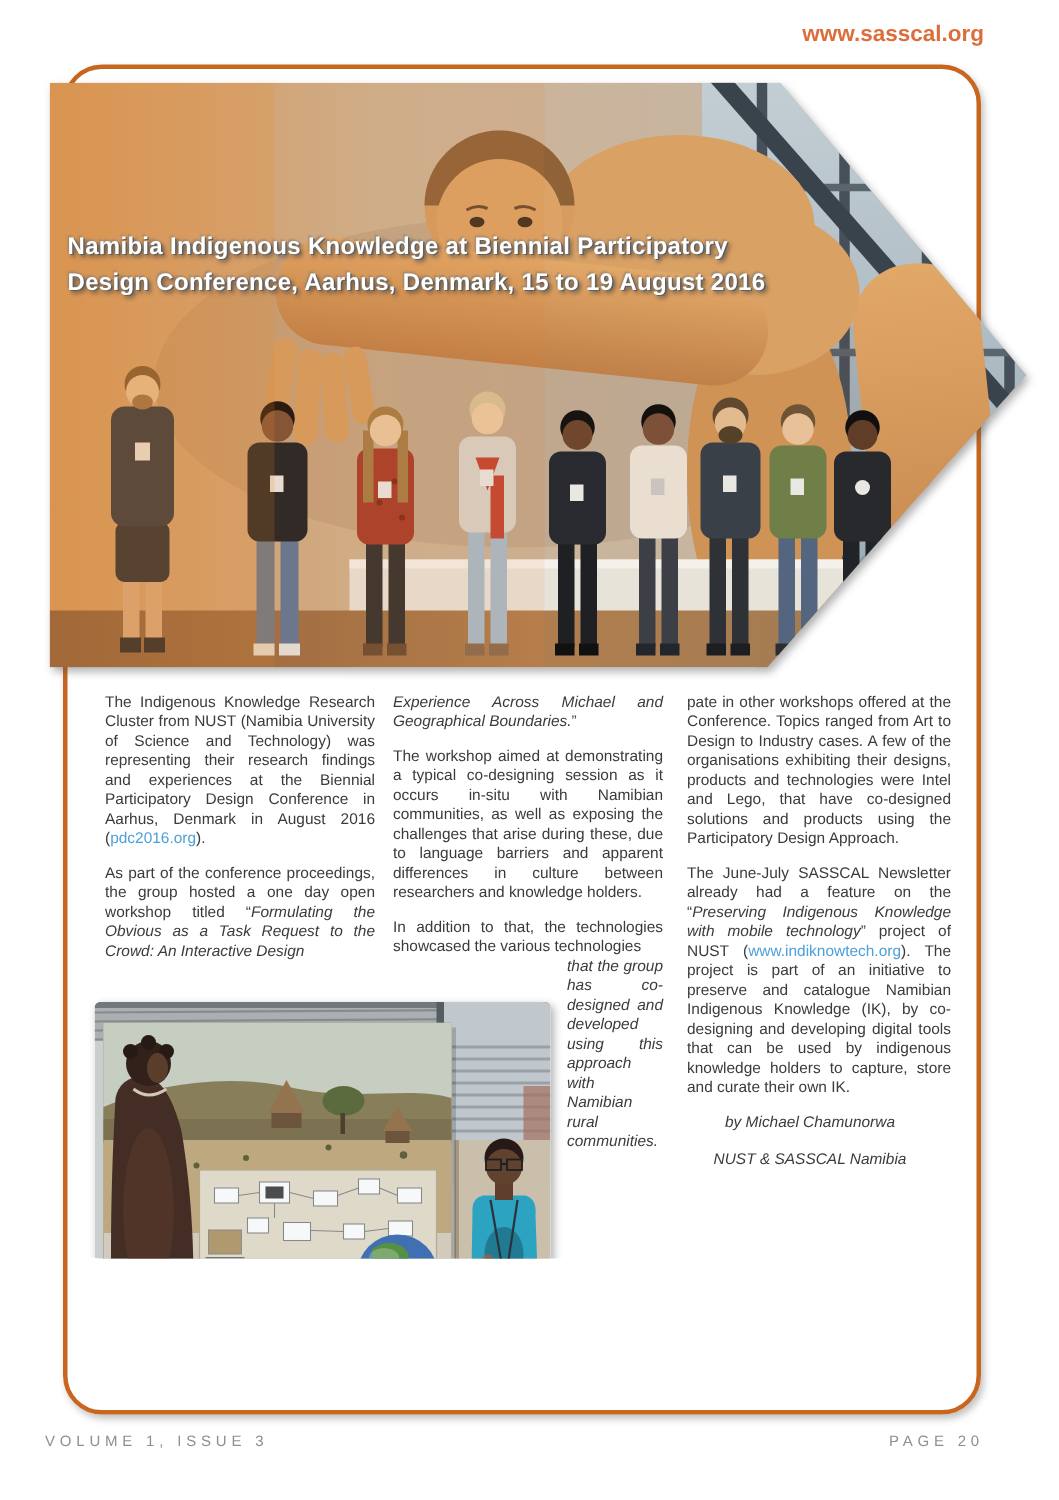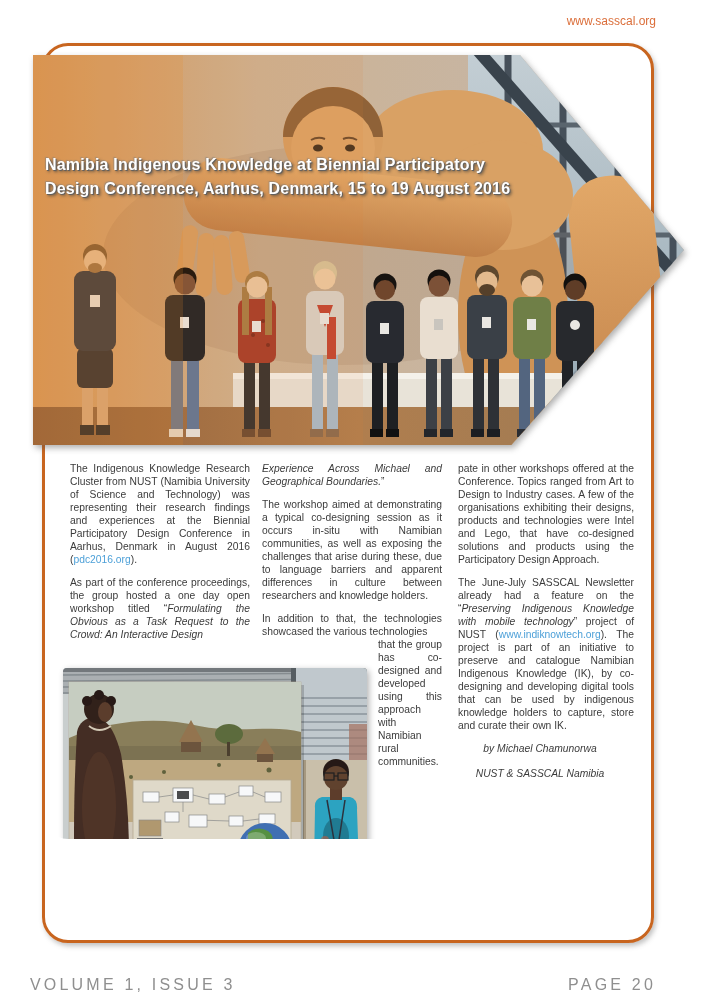--- a/index.html
+++ b/index.html
@@ -1,19 +1,19 @@
 <!DOCTYPE html>
 <html><head>
 <meta charset="utf-8">
 <style>
   html,body{margin:0;padding:0;background:#ffffff;}
   #page{position:relative;width:706px;height:1000px;background:#fff;overflow:hidden;
         font-family:"Liberation Sans",sans-serif;}
 
-  .site-url{position:absolute;top:14px;right:50px;font-size:12px;color:#DB6E3A;z-index:5;}
+  .site-url{position:absolute;top:14px;right:50px;font-size:15px;color:#DB6E3A;z-index:5;font-weight:bold;}
 
   
   .frame-clip{position:absolute;left:42px;top:43px;width:612px;height:796px;
               border-radius:26px;overflow:hidden;background:#fff;z-index:10;}
   .frame-border{position:absolute;left:42px;top:43px;width:612px;height:900px;
                 box-sizing:border-box;border:3px solid #C8651F;border-radius:26px;
                 box-shadow:2px 3px 5px rgba(120,120,120,.45);pointer-events:none;z-index:30;}
 
   
   .top-photo-wrap{position:absolute;left:33px;top:55px;width:651px;height:390px;z-index:40;
@@ -29,31 +29,31 @@
   
   .col{position:absolute;top:419px;width:180px;font-size:10.3px;line-height:13px;
        color:#3B3B3B;text-align:justify;}
   .col p{margin:0 0 10px 0;}
   #col1{left:28px;}
   #col2{left:220px;}
   #col3{left:416px;width:176px;}
   .lnk{color:#4DA0D8;text-decoration:none;cursor:pointer;}
   .ital{font-style:italic;}
   .no-gap{margin-bottom:0 !important;}
-  .wrap-zone{overflow:visible;}
+  .wrap-zone{overflow:visible;font-style:italic;}
   .wrap-spacer{float:left;width:116px;height:292px;}
   .wrap-zone p{margin:0 0 8px 0;}
   .byline{margin-top:0;text-align:center;padding-right:12px;font-style:italic;}
   .byline div{margin-bottom:12px;}
 
   
   .bottom-photo{position:absolute;left:21px;top:625px;width:304px;height:275px;
                 border-radius:4px;overflow:hidden;box-shadow:2px 2px 6px rgba(0,0,0,.3);}
 
-  .footer-text{position:absolute;top:956px;font-size:16px;letter-spacing:3.2px;color:#8F8F8F;margin-top:20px;}
+  .footer-text{position:absolute;top:956px;font-size:10px;letter-spacing:3.2px;color:#8F8F8F;}
   #footer-volume{left:30px;}
   #footer-page{right:50px;text-align:center;}
 </style>
 </head>
 <body>
 
 <div id="page">
 
   <div class="site-url">www.sasscal.org</div>
 

